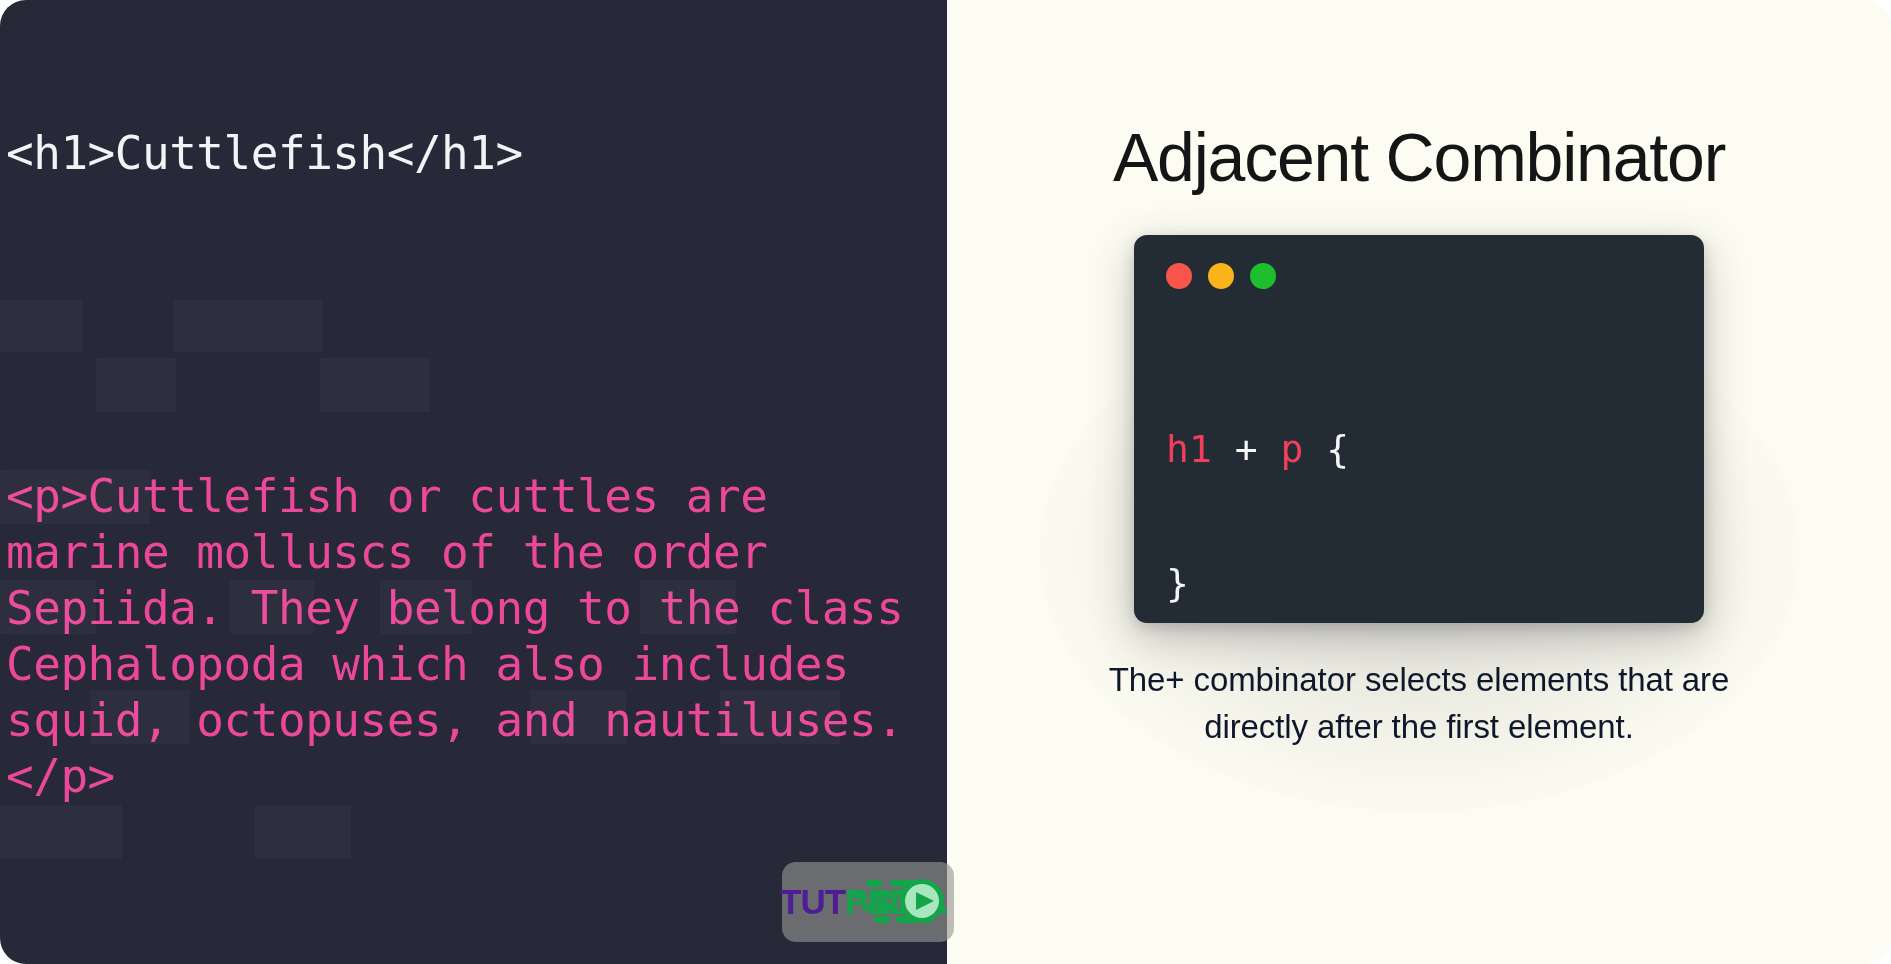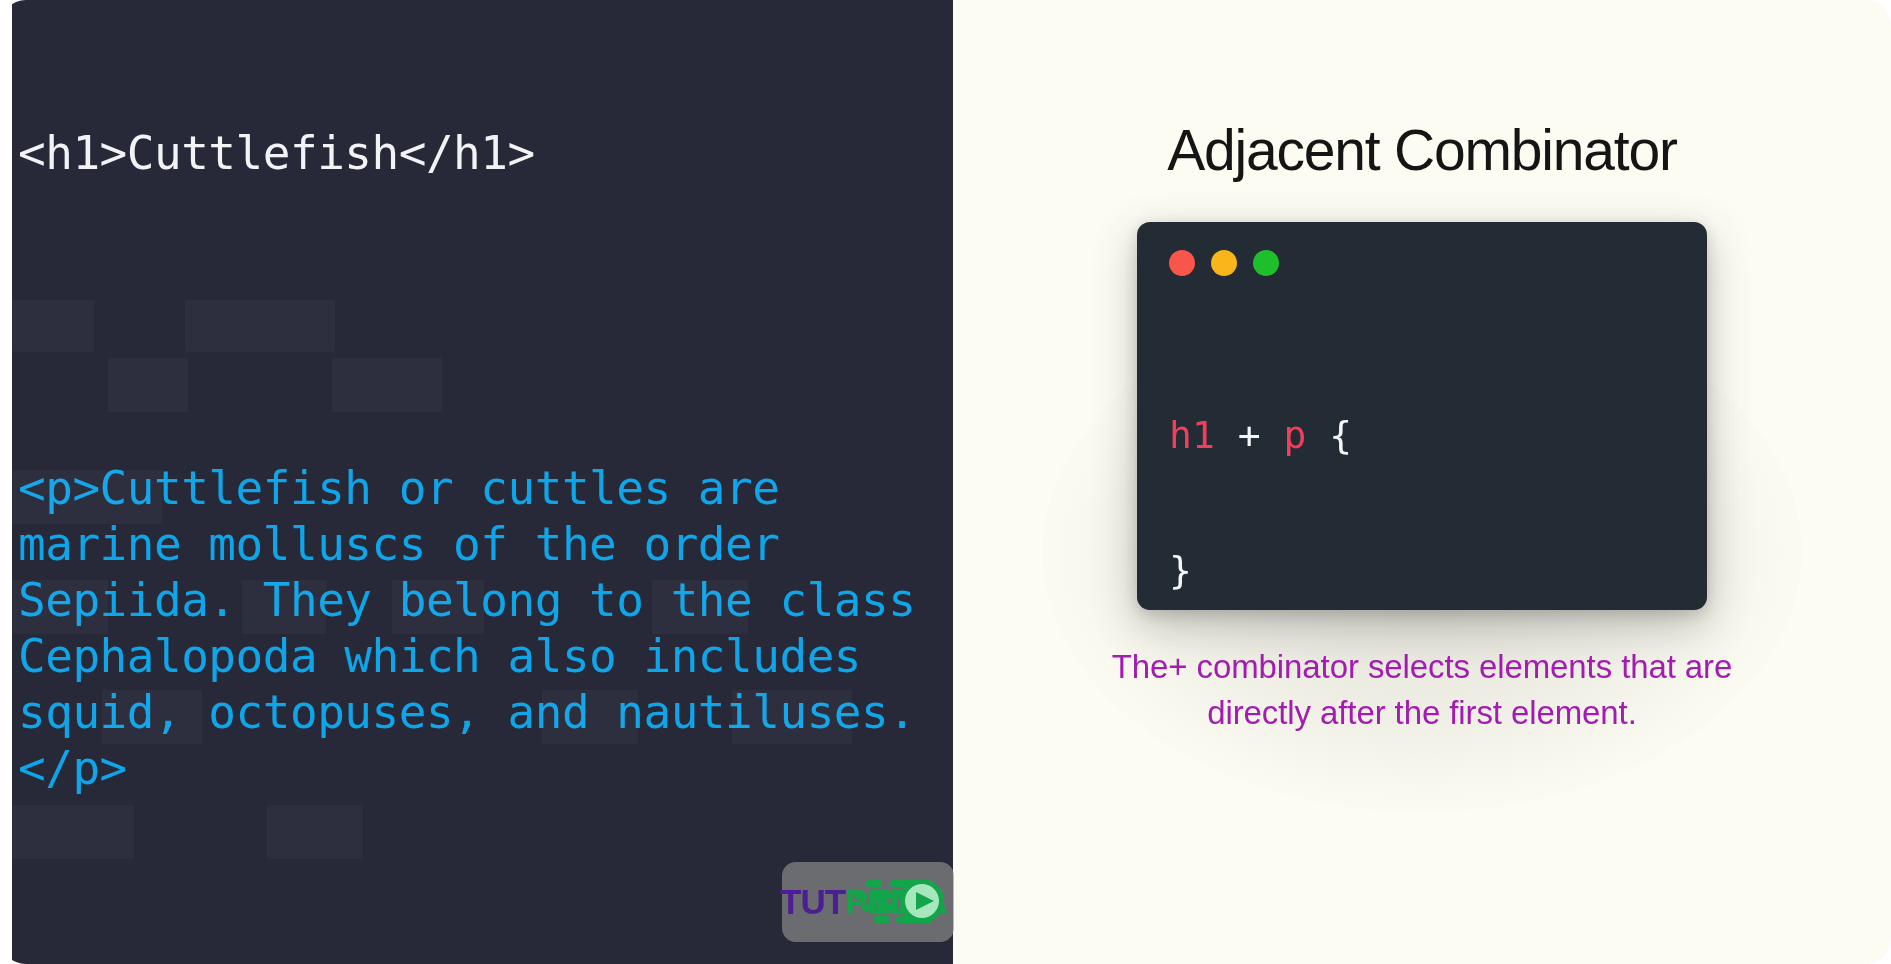--- a/index.html
+++ b/index.html
@@ -12,21 +12,20 @@
   }
 
   .screen {
     position: relative;
     width: 1891px;
     height: 964px;
     border-radius: 26px;
     overflow: hidden;
     display: flex;
     font-family: "Liberation Sans", sans-serif;
-    padding-left: 12px;
   }
 
   
   .code-panel {
     position: relative;
     width: 947px;
     height: 964px;
     background: #272838;
     padding: 14px 0 0 6px;
     overflow: hidden;
@@ -36,21 +35,21 @@
     font-family: "DejaVu Sans Mono", "Liberation Mono", monospace;
     font-size: 46px;
     line-height: 1.215;
     letter-spacing: -0.5px;
     white-space: pre-wrap;
     word-break: break-word;
   }
 
   .code-line { display: block; min-height: 12px; }
   .c-white { color: #f2f3f5; }
-  .c-blue  { color: #0ea5e9; }
+  .c-blue  { color: #ec4899; margin-top: 8px; }
   .code-gap { display:block; height: 56px; }
 
   
   .patch {
     position: absolute;
     background: rgba(255,255,255,0.030);
     pointer-events: none;
     border-radius: 1px;
   }
 
@@ -81,21 +80,21 @@
                 rgba(252,252,242,0) 80%);
     pointer-events: none;
   }
 
   .lesson-title {
     position: relative;
     z-index: 2;
     margin-top: 116px;
     width: 820px;
     text-align: center;
-    font-size: 57px;
+    font-size: 68px;
     line-height: 1.22;
     font-weight: 300;
     letter-spacing: -1.2px;
     color: #151515;
   }
 
   .code-card {
     position: relative;
     z-index: 2;
     margin-top: 36px;
@@ -127,21 +126,21 @@
   .lesson-caption {
     position: relative;
     z-index: 2;
     margin-top: 34px;
     width: 640px;
     text-align: center;
     font-size: 33px;
     line-height: 1.42;
     font-weight: 400;
     letter-spacing: -0.1px;
-    color: #a21caf;
+    color: #0f172a;
   }
 
   
   .watermark {
     position: absolute;
     left: 782px;
     top: 862px;
     width: 172px;
     height: 80px;
     background: rgba(150,150,145,0.62);

